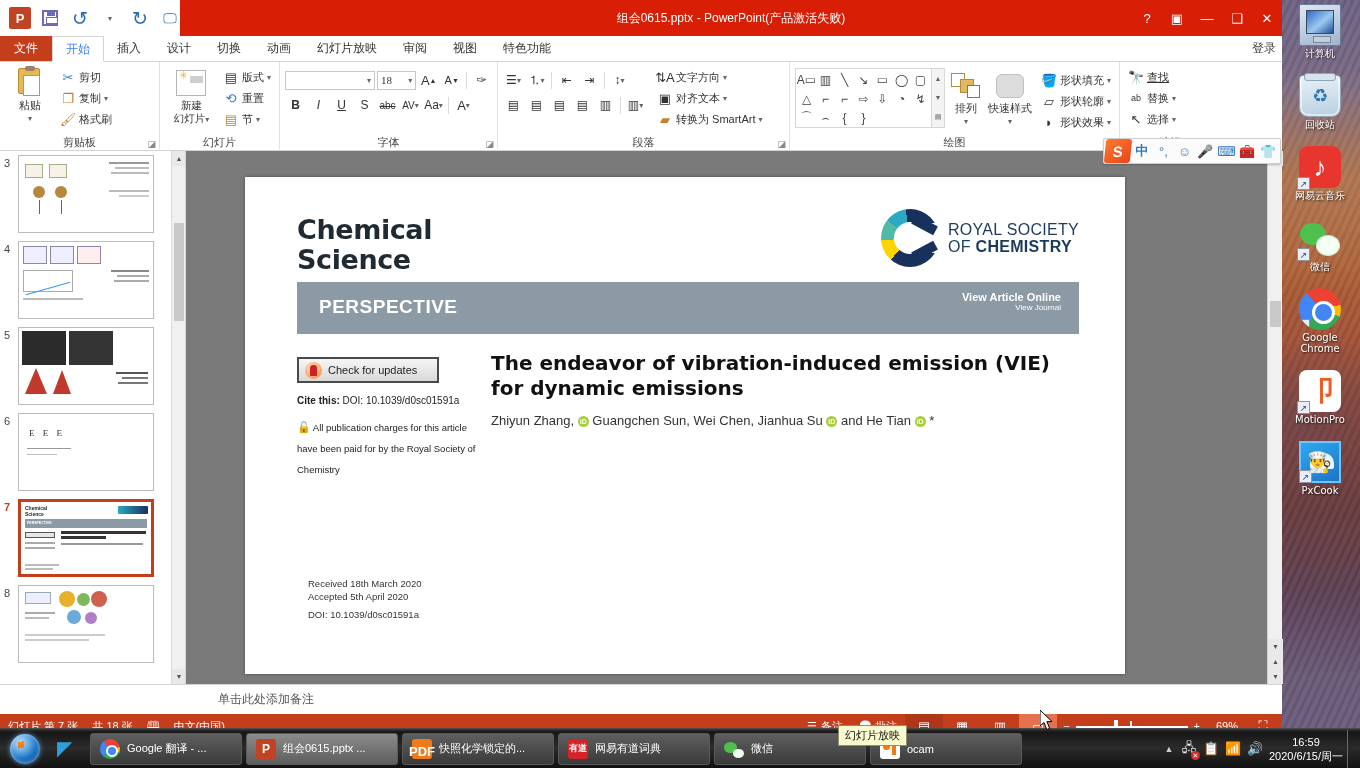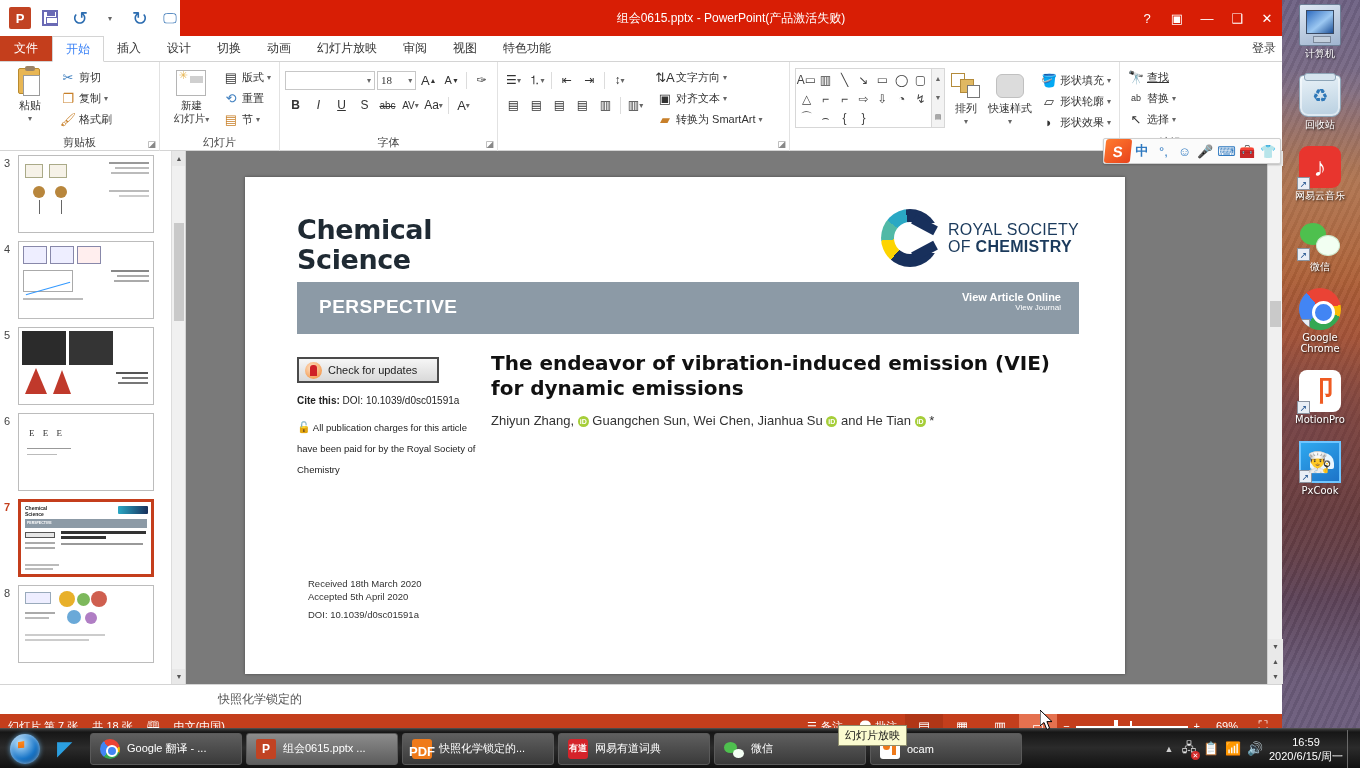--- a/index.html
+++ b/index.html
@@ -628,20 +628,21 @@
               <span>对齐文本</span>
               <span class="caret">▾</span>
             </div>
             <div class="smallbtn">
               <span class="si" style="color:#c8802a">▰</span>
               <span>转换为 SmartArt</span>
               <span class="caret">▾</span>
             </div>
           </div>
         </div>
+        <div class="rgroup-title">段落</div>
         <div class="rgroup-launcher">◪</div>
       </div>
 
       <div class="rgroup" style="width:330px">
         <div class="rbody" style="padding-top:3px">
           <div class="shapegal">
             <div class="shapegrid" id="shapegrid">
                 <div class="shapecell">A▭</div>
                 <div class="shapecell">▥</div>
                 <div class="shapecell">╲</div>
@@ -696,20 +697,21 @@
               <span>形状轮廓</span>
               <span class="caret">▾</span>
             </div>
             <div class="smallbtn">
               <span class="si">◗</span>
               <span>形状效果</span>
               <span class="caret">▾</span>
             </div>
           </div>
         </div>
+        <div class="rgroup-title">绘图</div>
         <div class="rgroup-launcher">◪</div>
       </div>
 
       <div class="rgroup" style="width:100px;border-right:none">
         <div class="rbody">
           <div class="smallcol">
             <div class="smallbtn">
               <span class="si">🔭</span>
               <span style="text-decoration:underline">查找</span>
             </div>
@@ -893,21 +895,21 @@
           <div class="sa-bot">
             <div class="sa-btn">▼</div>
             <div class="sa-btn">▲</div>
             <div class="sa-btn">▼</div>
           </div>
         </div>
       </div>
     </div>
 
     <div class="notes">
-      <div class="notes-txt">快照化学锁定的</div>
+      <div class="notes-txt">单击此处添加备注</div>
     </div>
 
     <div class="statusbar">
       <div class="sb-left">
         <span>幻灯片 第 7 张 ，共 18 张</span>
         <span>🕮</span>
         <span>中文(中国)</span>
       </div>
       <div class="sb-right">
         <div class="sb-item">

